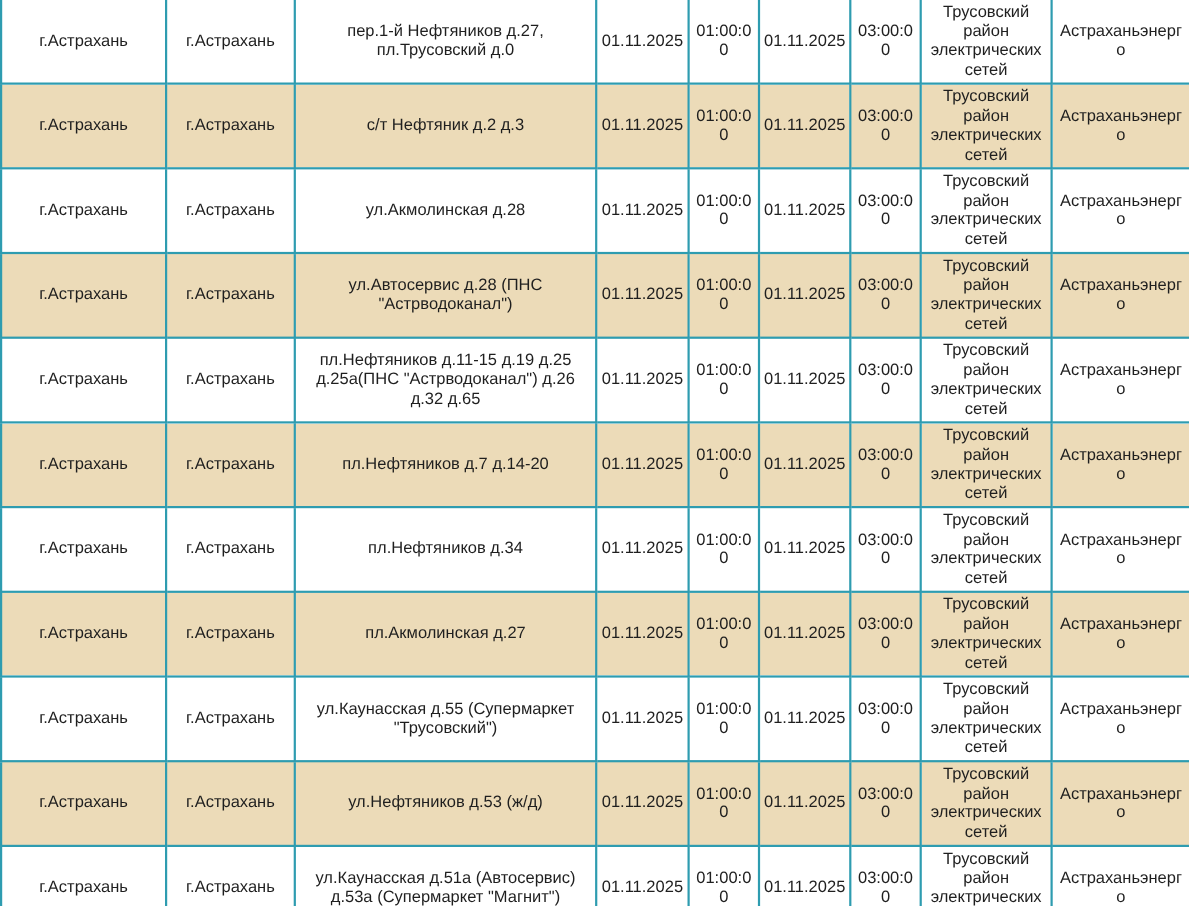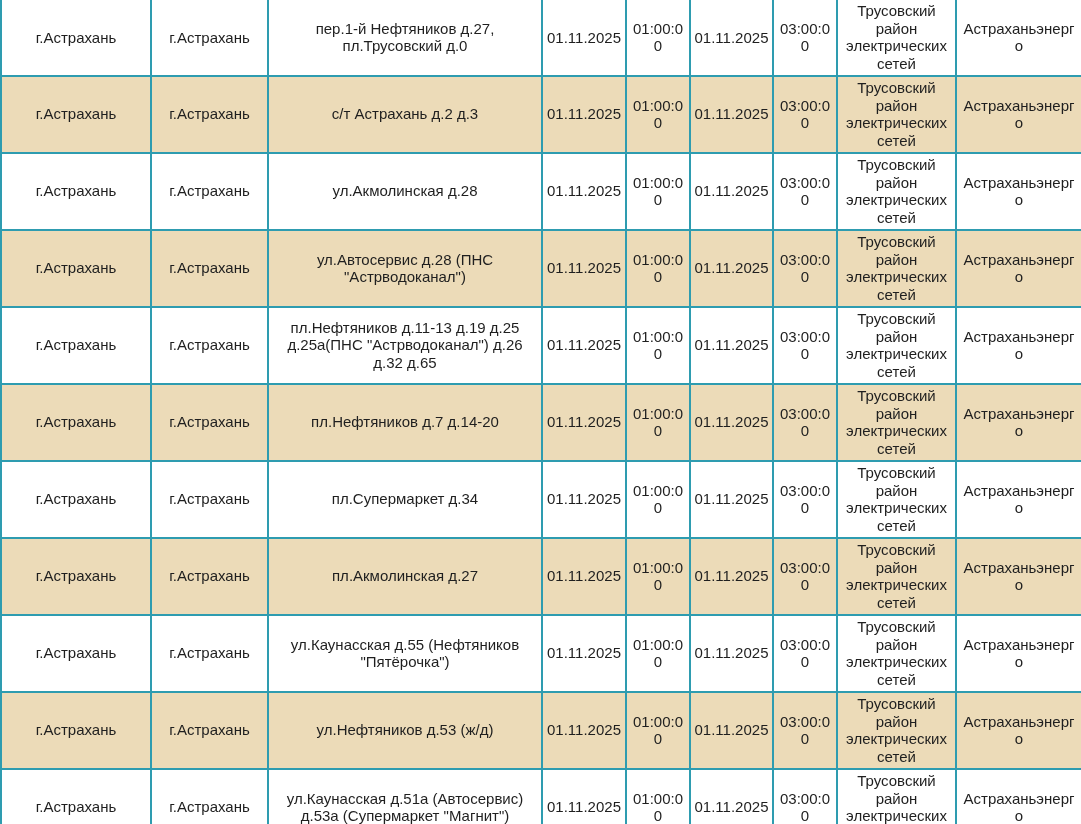--- a/index.html
+++ b/index.html
@@ -69,21 +69,21 @@
     <td>01.11.2025</td>
     <td>01:00:00</td>
     <td>01.11.2025</td>
     <td>03:00:00</td>
     <td>Трусовский район электрических сетей</td>
     <td>Астраханьэнерго</td>
   </tr>
         <tr class="row-odd normal-row">
     <td>г.Астрахань</td>
     <td>г.Астрахань</td>
-    <td>с/т Астрахань д.2 д.3</td>
+    <td>с/т Нефтяник д.2 д.3</td>
     <td>01.11.2025</td>
     <td>01:00:00</td>
     <td>01.11.2025</td>
     <td>03:00:00</td>
     <td>Трусовский район электрических сетей</td>
     <td>Астраханьэнерго</td>
   </tr>
         <tr class="row-even normal-row">
     <td>г.Астрахань</td>
     <td>г.Астрахань</td>
@@ -102,21 +102,21 @@
     <td>01.11.2025</td>
     <td>01:00:00</td>
     <td>01.11.2025</td>
     <td>03:00:00</td>
     <td>Трусовский район электрических сетей</td>
     <td>Астраханьэнерго</td>
   </tr>
         <tr class="row-even normal-row">
     <td>г.Астрахань</td>
     <td>г.Астрахань</td>
-    <td>пл.Нефтяников д.11-13 д.19 д.25 д.25а(ПНС "Астрводоканал") д.26 д.32 д.65</td>
+    <td>пл.Нефтяников д.11-15 д.19 д.25 д.25а(ПНС "Астрводоканал") д.26 д.32 д.65</td>
     <td>01.11.2025</td>
     <td>01:00:00</td>
     <td>01.11.2025</td>
     <td>03:00:00</td>
     <td>Трусовский район электрических сетей</td>
     <td>Астраханьэнерго</td>
   </tr>
         <tr class="row-odd normal-row">
     <td>г.Астрахань</td>
     <td>г.Астрахань</td>
@@ -124,21 +124,21 @@
     <td>01.11.2025</td>
     <td>01:00:00</td>
     <td>01.11.2025</td>
     <td>03:00:00</td>
     <td>Трусовский район электрических сетей</td>
     <td>Астраханьэнерго</td>
   </tr>
         <tr class="row-even normal-row">
     <td>г.Астрахань</td>
     <td>г.Астрахань</td>
-    <td>пл.Супермаркет д.34</td>
+    <td>пл.Нефтяников д.34</td>
     <td>01.11.2025</td>
     <td>01:00:00</td>
     <td>01.11.2025</td>
     <td>03:00:00</td>
     <td>Трусовский район электрических сетей</td>
     <td>Астраханьэнерго</td>
   </tr>
         <tr class="row-odd normal-row">
     <td>г.Астрахань</td>
     <td>г.Астрахань</td>
@@ -146,21 +146,21 @@
     <td>01.11.2025</td>
     <td>01:00:00</td>
     <td>01.11.2025</td>
     <td>03:00:00</td>
     <td>Трусовский район электрических сетей</td>
     <td>Астраханьэнерго</td>
   </tr>
         <tr class="row-even normal-row">
     <td>г.Астрахань</td>
     <td>г.Астрахань</td>
-    <td>ул.Каунасская д.55 (Нефтяников "Пятёрочка")</td>
+    <td>ул.Каунасская д.55 (Супермаркет "Трусовский")</td>
     <td>01.11.2025</td>
     <td>01:00:00</td>
     <td>01.11.2025</td>
     <td>03:00:00</td>
     <td>Трусовский район электрических сетей</td>
     <td>Астраханьэнерго</td>
   </tr>
         <tr class="row-odd normal-row">
     <td>г.Астрахань</td>
     <td>г.Астрахань</td>

